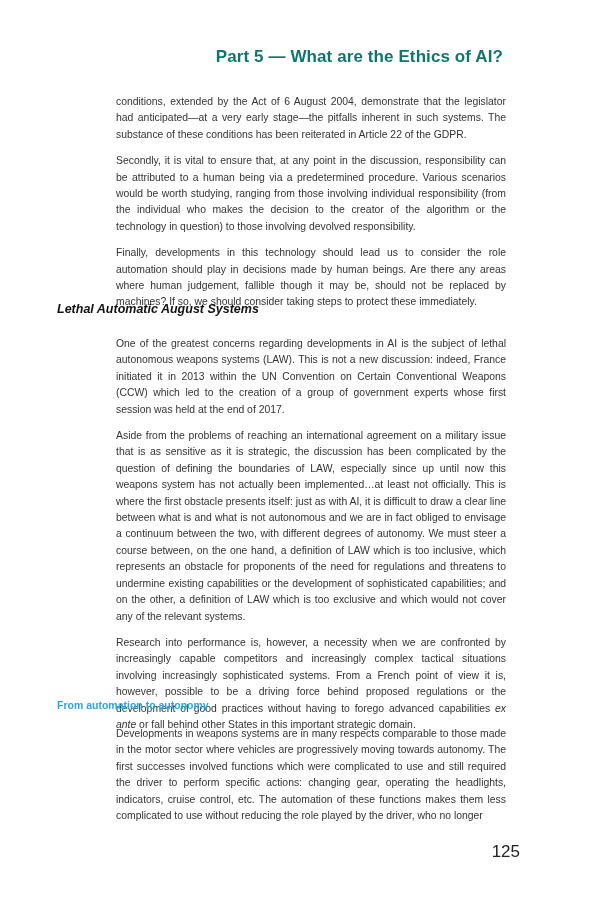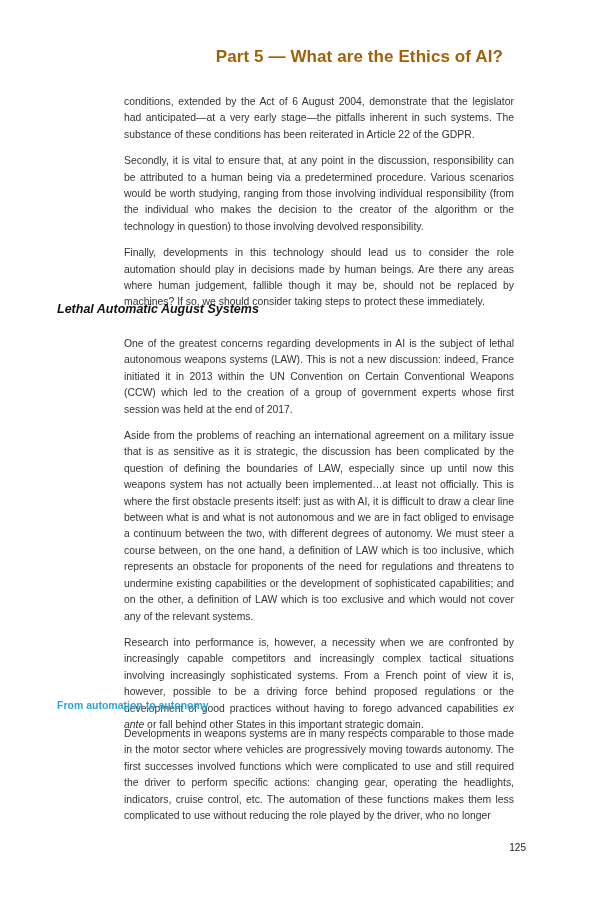--- a/index.html
+++ b/index.html
@@ -1,23 +1,23 @@
 <!DOCTYPE html>
 <html><head>
   <meta charset="utf-8">
   <style>
     html, body { margin: 0; padding: 0; background: #ffffff; }
     body { width: 600px; height: 900px; position: relative; overflow: hidden;
            font-family: "Liberation Sans", "DejaVu Sans", sans-serif; color: #2a2a2a; }
-    .header-title { position: absolute; right: 97px; top: 47px; font-size: 17px; font-weight: bold; color: #a16207; letter-spacing: 0.1px; }
-    .body-block { position: absolute; left: 124px; width: 390px; }
+    .header-title { position: absolute; right: 97px; top: 47px; font-size: 17px; font-weight: bold; color: #0f766e; letter-spacing: 0.1px; }
+    .body-block { position: absolute; left: 116px; width: 390px; }
     p.para { margin: 0 0 10px 0; font-size: 10.4px; line-height: 16.4px; text-align: justify; color: #333; }
     .section-heading { position: absolute; left: 57px; font-size: 12.5px; font-weight: bold; font-style: italic; color: #111; }
     .sub-heading { position: absolute; left: 57px; font-size: 10.5px; font-weight: bold; color: #2ba6dc; }
-    .page-number { position: absolute; right: 74px; top: 842px; font-size: 10px; color: #222; }
+    .page-number { position: absolute; right: 80px; top: 842px; font-size: 17px; color: #222; }
     em { font-style: italic; }
   </style>
 </head>
 <body>
 
 <div class="header-title">Part 5 — What are the Ethics of AI?</div>
 
 <div class="body-block" style="top: 94px;">
   <p class="para">conditions, extended by the Act of 6 August 2004, demonstrate that the legislator had anticipated—at a very early stage—the pitfalls inherent in such systems. The substance of these conditions has been reiterated in Article 22 of the GDPR.</p>
   <p class="para">Secondly, it is vital to ensure that, at any point in the discussion, responsibility can be attributed to a human being via a predetermined procedure. Various scenarios would be worth studying, ranging from those involving individual responsibility (from the individual who makes the decision to the creator of the algorithm or the technology in question) to those involving devolved responsibility.</p>

